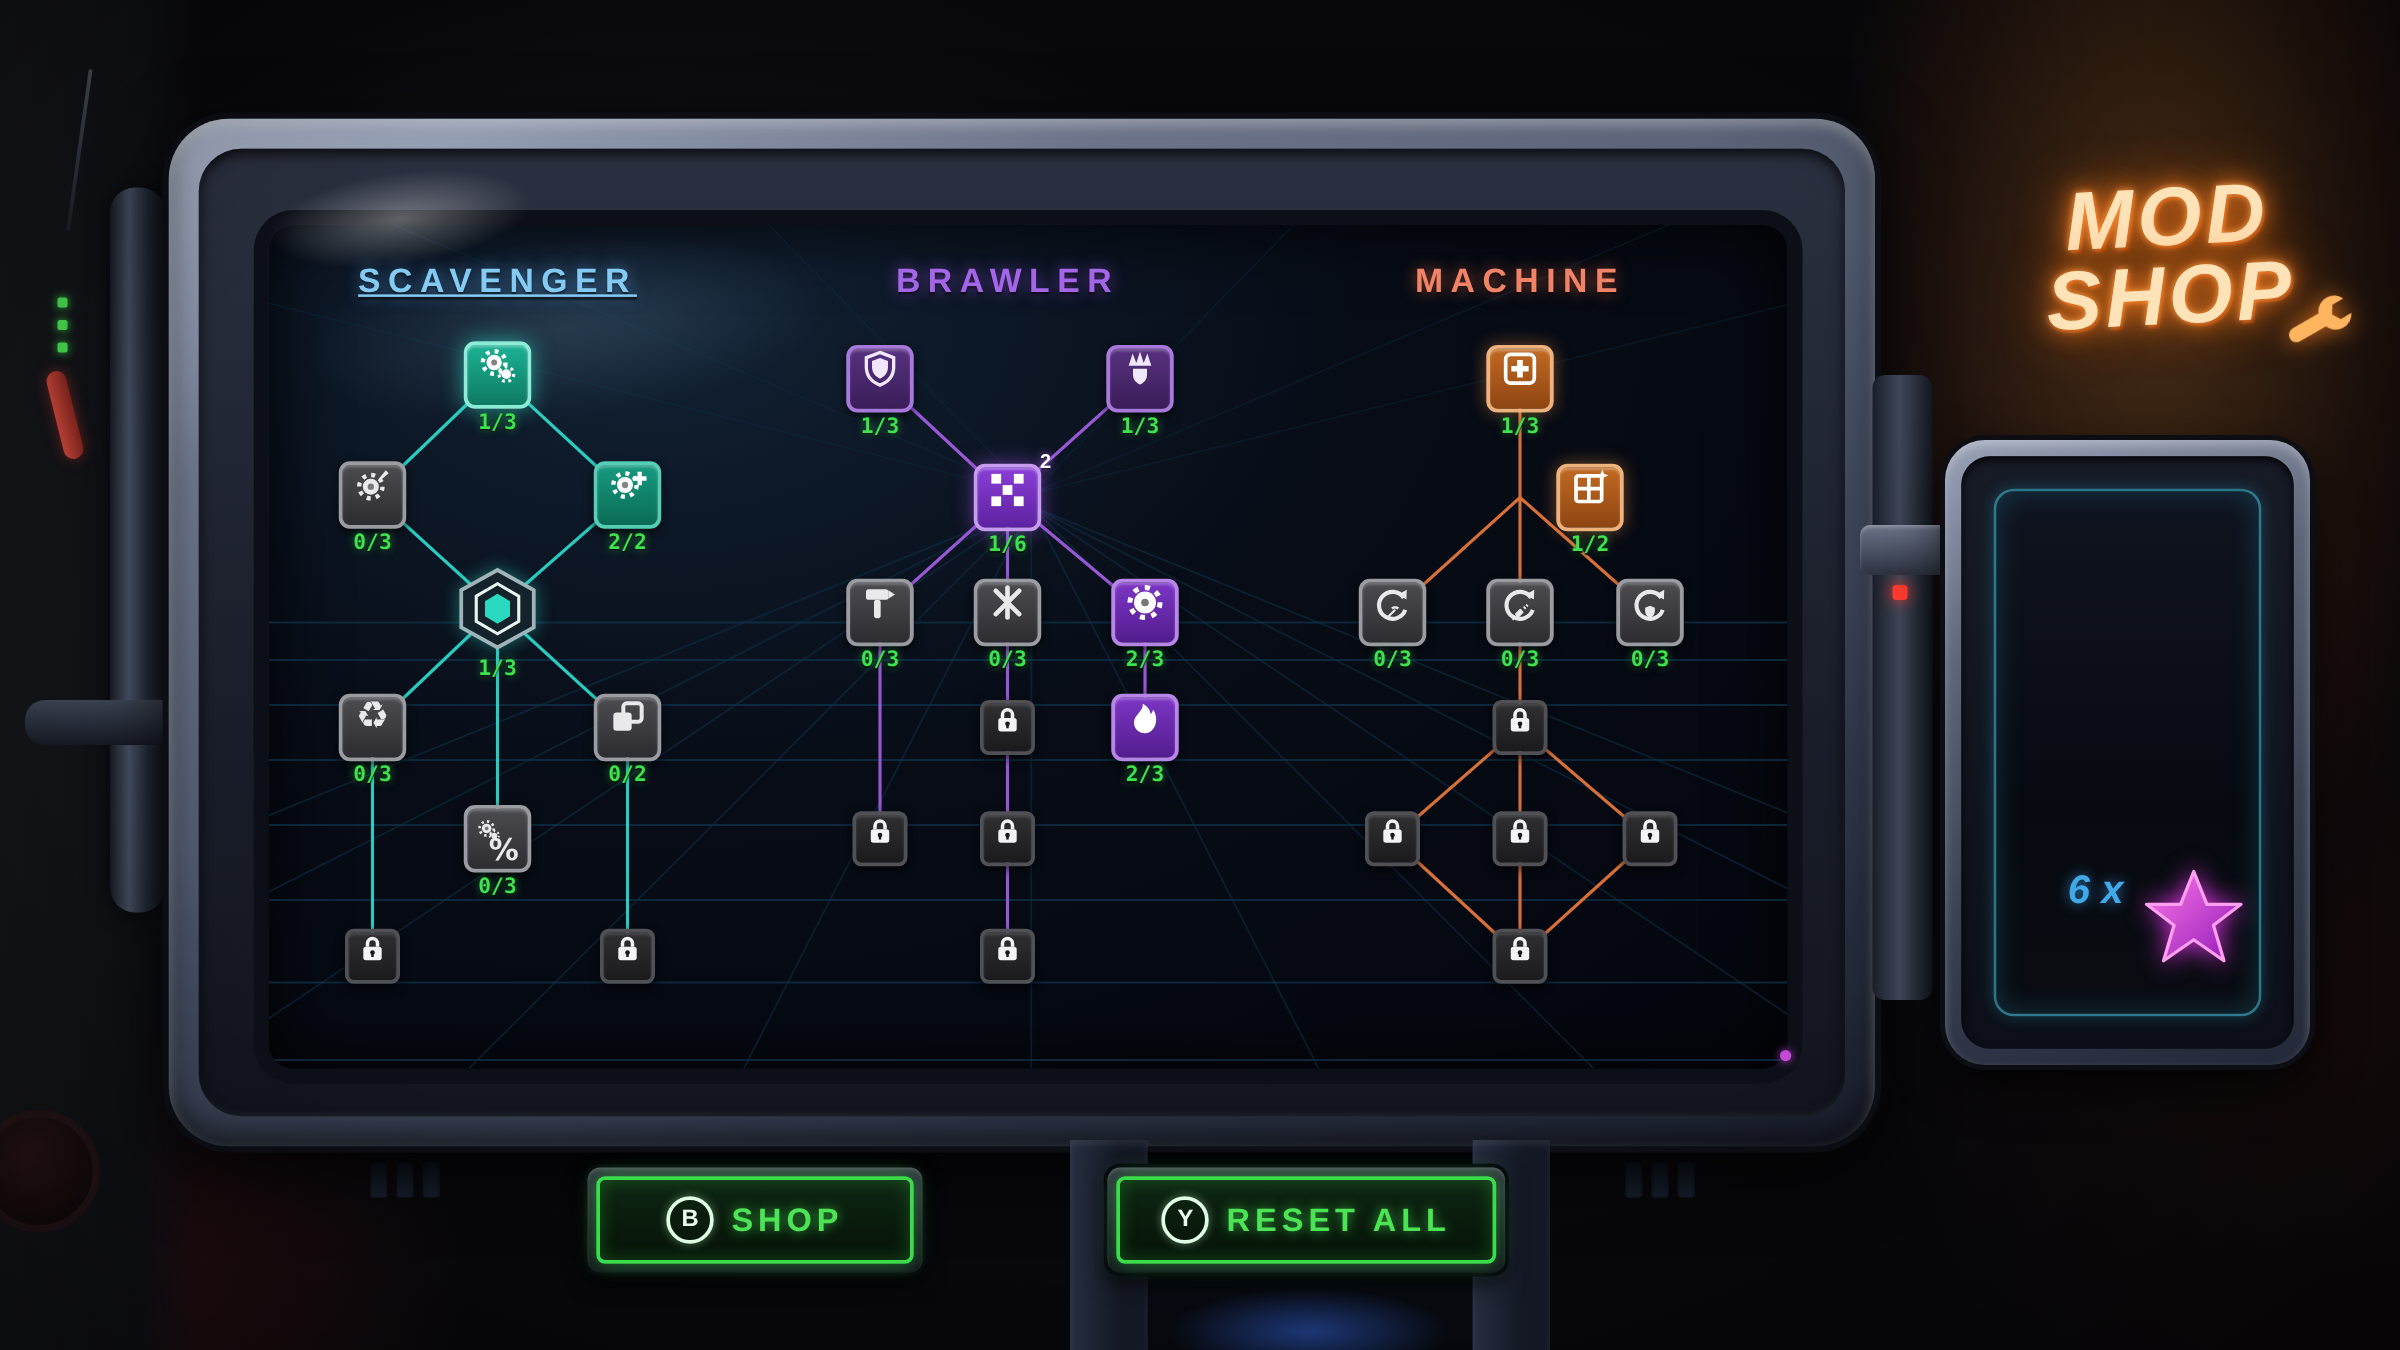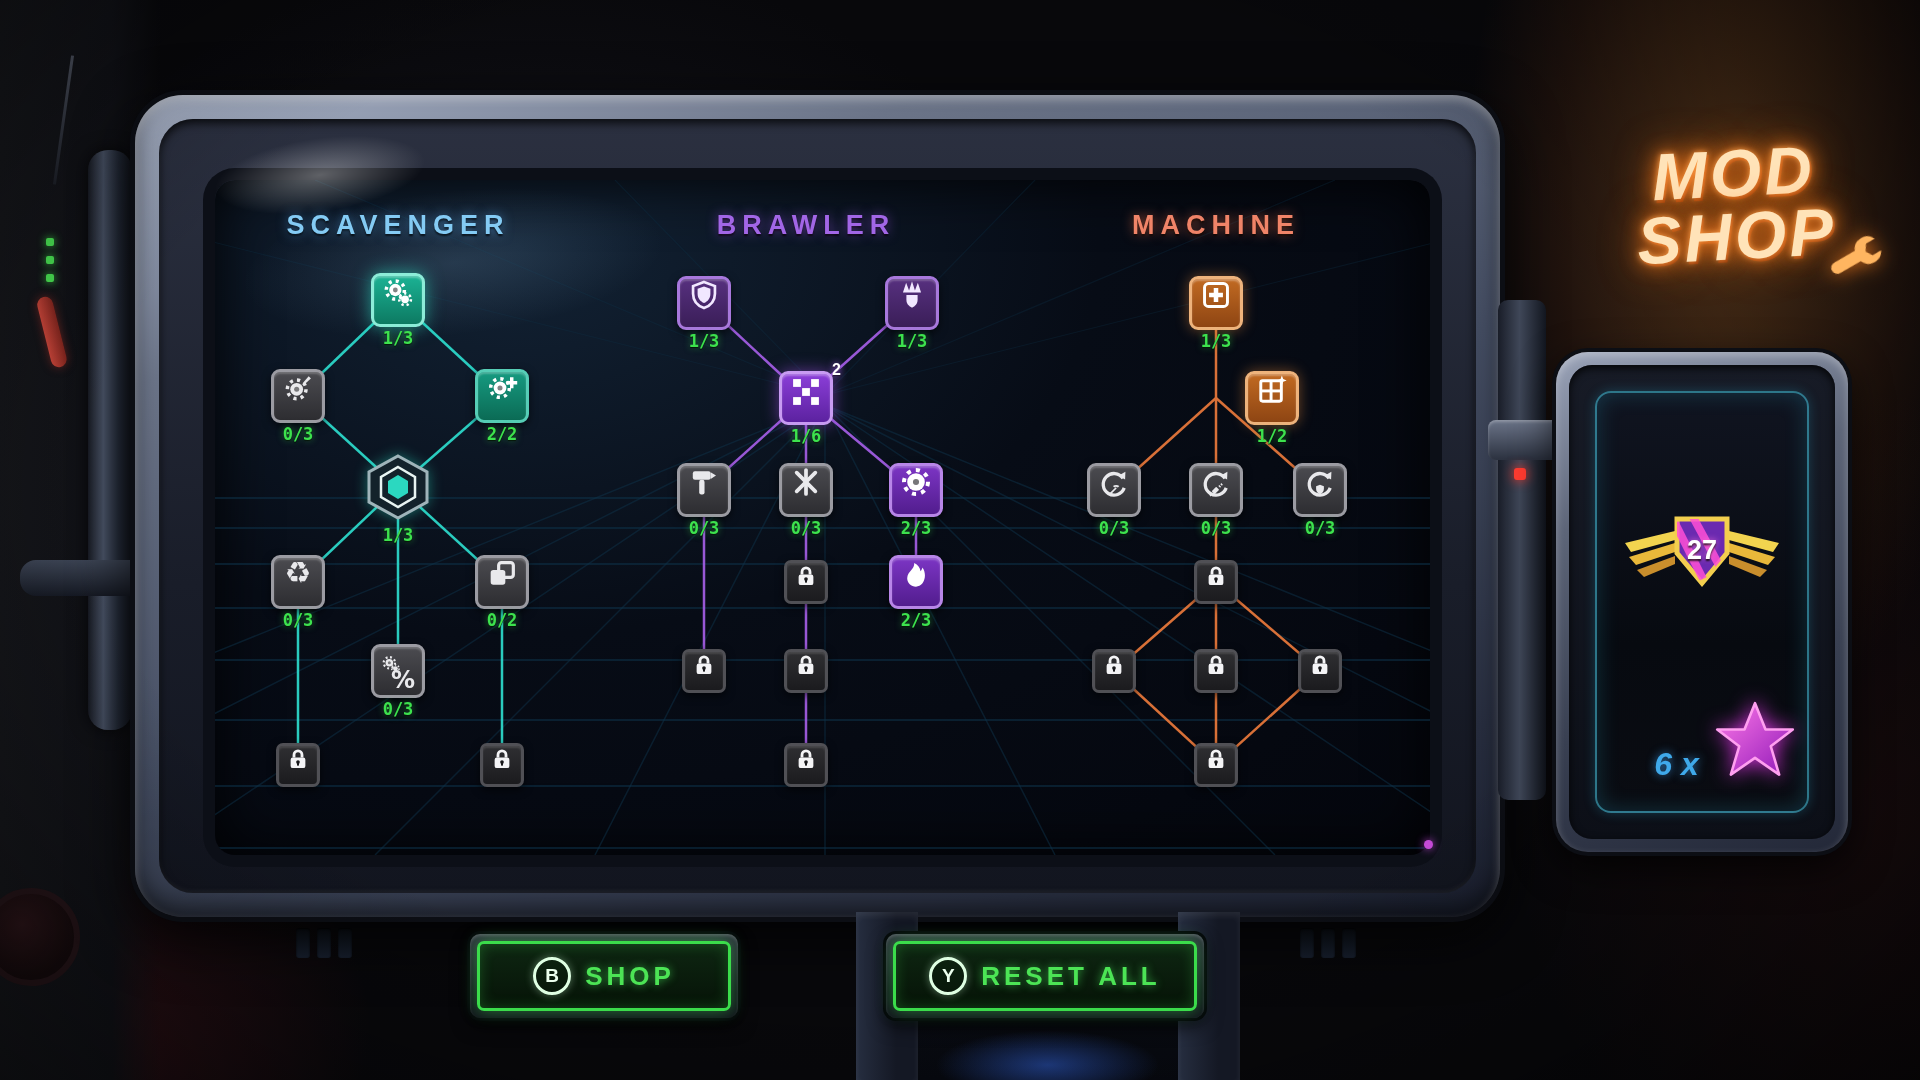--- a/index.html
+++ b/index.html
@@ -46,21 +46,21 @@
 
   
   .screen{position:absolute;left:215px;top:180px;width:1215px;height:675px;border-radius:20px;overflow:hidden;z-index:3;
     background:radial-gradient(ellipse at 25% 10%, #122234 0%, #070c16 45%, #04060d 100%);
     box-shadow:0 0 0 12px #0c0f17, inset 0 0 60px rgba(0,0,0,.9);}
   .gridlines{position:absolute;inset:0;}
   .screen-glare{position:absolute;left:18px;top:8px;width:440px;height:150px;transform:rotate(-6deg);pointer-events:none;
     background:radial-gradient(ellipse, rgba(150,195,230,.16), rgba(0,0,0,0) 68%);}
 
   .tree-title{position:absolute;top:45px;transform:translate(-50%,-50%);font-weight:bold;font-size:27px;letter-spacing:6px;white-space:nowrap;}
-  .t-scav{color:#84cbf4;text-shadow:0 0 12px rgba(90,170,240,.6), 0 2px 2px #000;}
+  .t-scav{color:#84cbf4;text-shadow:0 0 12px rgba(90,170,240,.6), 0 2px 2px #000;text-decoration:underline;}
   .t-brawl{color:#a266e6;text-shadow:0 0 12px rgba(150,80,230,.6), 0 2px 2px #000;}
   .t-mach{color:#f08468;text-shadow:0 0 12px rgba(240,110,70,.6), 0 2px 2px #000;}
 
   .links{position:absolute;inset:0;}
 
   
   .node{position:absolute;width:54px;height:54px;margin:-27px 0 0 -27px;border-radius:9px;box-sizing:border-box;
     display:flex;justify-content:center;cursor:pointer;}
   .n-gray{background:linear-gradient(180deg,#4b4b50,#2d2d31);border:3px solid #9b9ba2;color:#e9e9ec;
     box-shadow:inset 0 2px 2px rgba(255,255,255,.22), 0 3px 8px rgba(0,0,0,.6);}
@@ -131,21 +131,21 @@
     box-shadow:0 0 0 4px #0c0e14, 0 14px 40px rgba(0,0,0,.8), inset 0 4px 8px rgba(255,255,255,.3);}
   .side-inner{position:absolute;inset:13px;border-radius:23px;background:linear-gradient(180deg,#171b26,#0c0f17);
     box-shadow:inset 0 3px 8px rgba(0,0,0,.85);}
   .side-screen{position:absolute;inset:26px;border-radius:16px;
     background:linear-gradient(180deg,#101420 0%,#070a10 60%,#0a0c12 100%);
     border:2px solid rgba(75,205,235,.55);
     box-shadow:inset 0 0 22px rgba(45,185,225,.22), 0 0 12px rgba(45,185,225,.25);}
   .emblem{position:absolute;left:50%;top:108px;transform:translateX(-50%);width:170px;height:100px;}
   .emblem-num{position:absolute;left:50%;top:34px;transform:translateX(-50%);
     color:#fff;font-weight:bold;font-size:27px;text-shadow:0 0 6px rgba(255,120,220,.8), 0 2px 2px #000;}
-  .star-row{position:absolute;left:0;right:0;top:300px;height:90px;display:flex;align-items:flex-end;justify-content:center;gap:14px;padding-left:47px;}
+  .star-row{position:absolute;left:0;right:0;top:300px;height:90px;display:flex;align-items:flex-start;justify-content:center;gap:14px;padding-left:47px;}
   .star-label{color:#3fa9ea;font-weight:bold;font-size:32px;font-style:italic;text-shadow:0 0 10px rgba(60,160,240,.7);}
   .star-svg{width:84px;height:84px;filter:drop-shadow(0 0 10px #d633dd);}
 </style>
 </head>
 <body>
 
 <svg width="0" height="0" style="position:absolute" aria-hidden="true">
   <defs>
     <symbol id="i-gear2" viewBox="0 0 24 24">
       <circle cx="10" cy="10.5" r="4.6" fill="currentColor"></circle>
@@ -564,48 +564,20 @@
     <svg class="logo-wrench">
         <use href="#i-wrench"></use>
       </svg>
   </div>
 </div>
 
 <div class="side-panel">
   <div class="side-inner">
     <div class="side-screen">
 
-      <div class="emblem">
-        <svg viewBox="0 0 170 100" style="width:170px;height:100px">
-          <defs>
-            <clipPath id="shieldclip">
-                <path d="M60 18 h50 v34 l-25 30 -25 -30 z"></path>
-              </clipPath>
-          </defs>
-
-          <g>
-            <path d="M8 42 L58 30 L58 39 L14 51 Z" fill="#f2d44f"></path>
-            <path d="M12 56 L58 42 L58 51 L19 64 Z" fill="#e9b83a"></path>
-            <path d="M20 69 L58 55 L58 63 L27 76 Z" fill="#c98e2c"></path>
-          </g>
-
-          <g transform="scale(-1,1) translate(-170,0)">
-            <path d="M8 42 L58 30 L58 39 L14 51 Z" fill="#f2d44f"></path>
-            <path d="M12 56 L58 42 L58 51 L19 64 Z" fill="#e9b83a"></path>
-            <path d="M20 69 L58 55 L58 63 L27 76 Z" fill="#c98e2c"></path>
-          </g>
-
-          <path d="M60 18 h50 v34 l-25 30 -25 -30 z" fill="#6a2ab0" stroke="#f3cf4e" stroke-width="5"></path>
-          <g clip-path="url(#shieldclip)" opacity="0.85">
-            <path d="M58 22 L86 78" stroke="#ff4fd8" stroke-width="8"></path>
-            <path d="M76 16 L102 64" stroke="#ff4fd8" stroke-width="8"></path>
-          </g>
-        </svg>
-        <span class="emblem-num">27</span>
-      </div>
 
       <div class="star-row">
         <span class="star-label">6 x</span>
         <svg class="star-svg" viewBox="0 0 80 80">
           <defs>
             <linearGradient id="starg" x1="0" y1="0" x2="1" y2="1">
               <stop offset="0" stop-color="#ff7ae8"></stop>
               <stop offset="1" stop-color="#8f18b8"></stop>
             </linearGradient>
           </defs>

